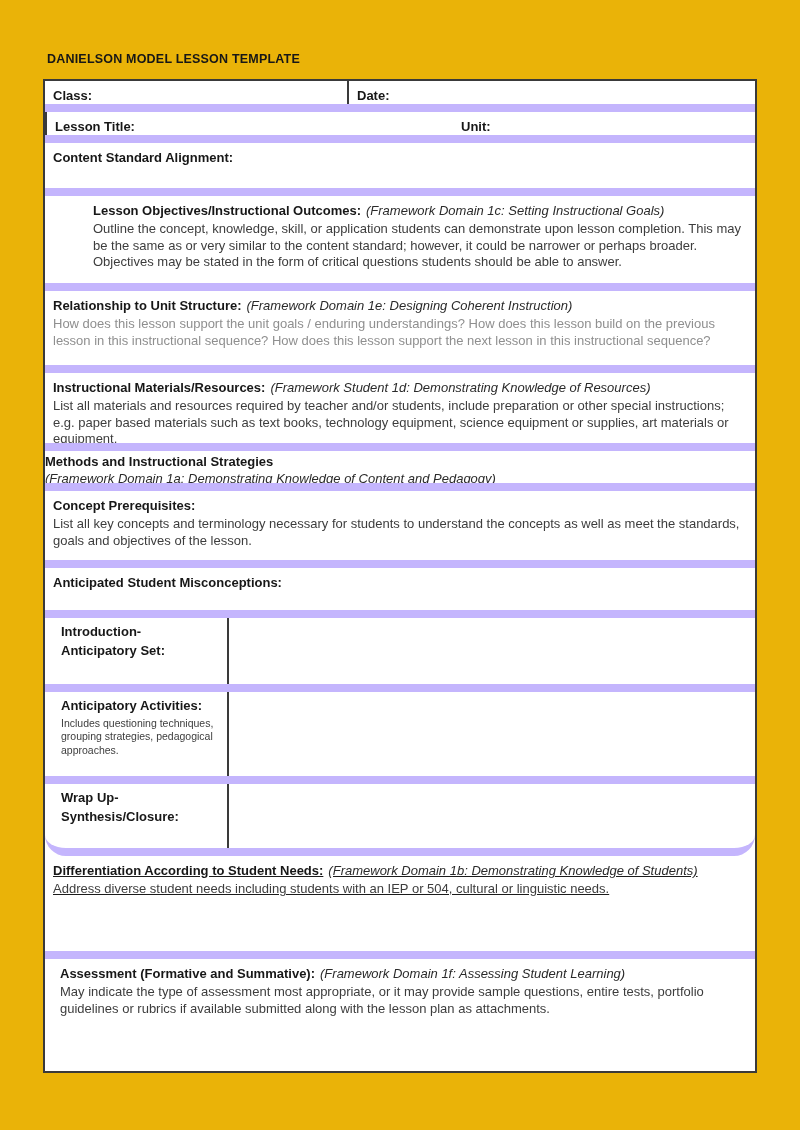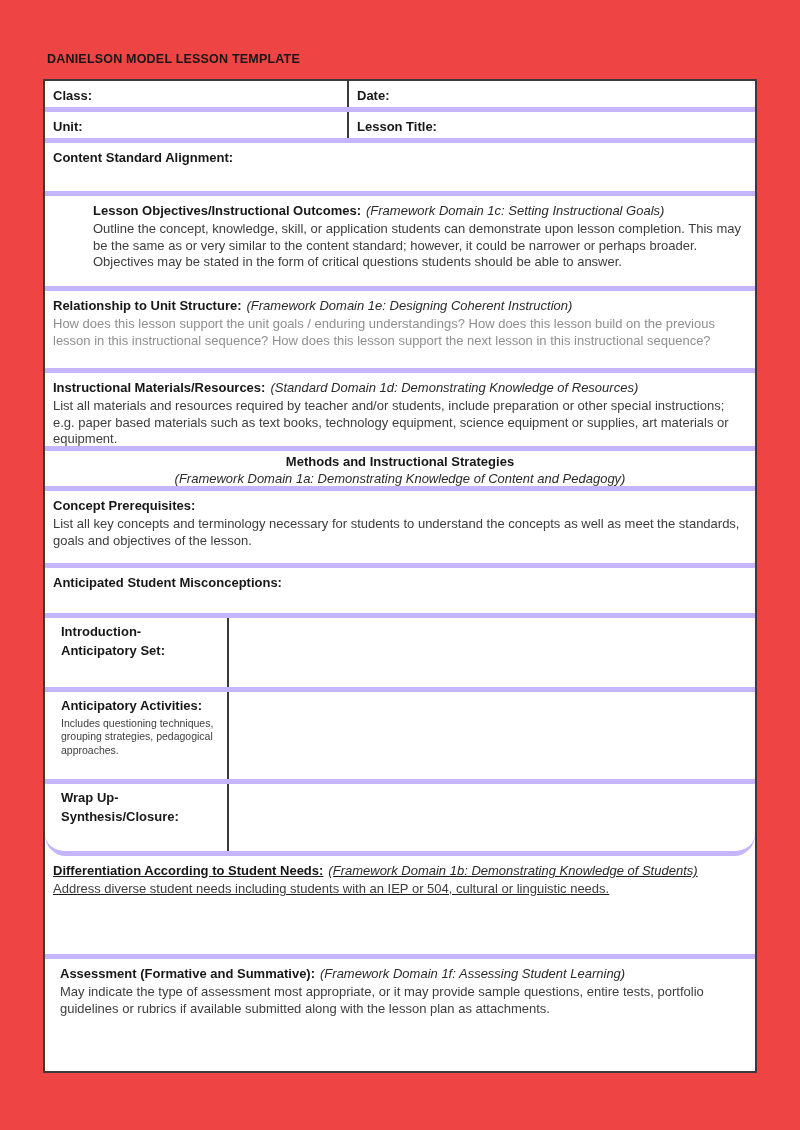--- a/index.html
+++ b/index.html
@@ -6,39 +6,39 @@
   html, body {
     width: 800px; height: 1130px;
     background: #ffffff;
     font-family: "Liberation Sans", sans-serif;
     color: #1b1b1b;
     overflow: hidden;
   }
   .page {
     position: relative;
     width: 800px; height: 1130px;
-    background: #ef4444;
+    background: #eab308;
     padding: 52px 43px 0 43px;
   }
   .doc-title {
     font-size: 12.5px;
     font-weight: 700;
     letter-spacing: 0.2px;
     color: #171717;
     margin-left: 4px;
     margin-bottom: 13px;
   }
   .form-table {
     width: 714px;
     border: 2px solid #3a3a3a;
     background: #ffffff;
   }
   .row {
     position: relative;
-    border-bottom: 5px solid #c4b5fd;
+    border-bottom: 8px solid #c4b5fd;
     overflow: hidden;
   }
   .row:last-child { border-bottom: none; padding-left: 15px; }
   .split { display: flex; }
   .split > .cell2 { border-left: 2px solid #3a3a3a; flex: 1; }
   .cell, .cell1, .cell2 { padding: 5px 8px 4px 8px; }
   .cell1 { flex: 0 0 302px; }
   .cellL { flex: 0 0 182px; padding: 5px 8px 4px 16px; }
   .splitL { display: flex; }
   .splitL > .cellR { border-left: 2px solid #3a3a3a; flex: 1; }
@@ -63,21 +63,21 @@
   }
   .desc.muted { color: #8f8f8f; }
 
   
   .r-class   { height: 31px; }
   .r-unit    { height: 31px; }
   .r-content { height: 53px; }
   .r-objectives { height: 95px; padding-left: 48px; }
   .r-relationship { height: 82px; }
   .r-materials { height: 78px; }
-  .r-methods { height: 40px; text-align: center; padding-top: 2px; }
+  .r-methods { height: 40px; padding-top: 2px; }
   .r-methods .hdr { display: block; line-height: 17px; }
   .r-methods .fw { display: block; line-height: 17px; margin-left: 0; }
   .r-misconceptions { height: 50px; padding: 5px 8px; }
   .r-prereq  { height: 77px; padding: 5px 8px; }
   .r-intro   { height: 74px; }
   .r-activities { height: 92px; }
   .r-wrapup  { height: 72px; border-radius: 21px; }
   .r-diff    { height: 103px; padding: 5px 8px; text-decoration: underline; }
   .r-assess  { height: 112px; padding: 5px 8px; }
 
@@ -96,25 +96,25 @@
     <div class="row r-class split">
       <div class="cell cell1">
         <span class="hdr">Class:</span>
       </div>
       <div class="cell cell2">
         <span class="hdr">Date:</span>
       </div>
     </div>
 
     <div class="row r-unit split">
+      <div class="cell cell2">
+        <span class="hdr">Lesson Title:</span>
+      </div>
       <div class="cell cell1">
         <span class="hdr">Unit:</span>
-      </div>
-      <div class="cell cell2">
-        <span class="hdr">Lesson Title:</span>
       </div>
     </div>
 
     <div class="row r-content cell">
       <span class="hdr">Content Standard Alignment:</span>
     </div>
 
     <div class="row r-objectives cell">
       <div>
         <span class="hdr">Lesson Objectives/Instructional Outcomes:</span><span class="fw">(Framework Domain 1c: Setting Instructional Goals)</span>
@@ -124,21 +124,21 @@
 
     <div class="row r-relationship cell">
       <div>
         <span class="hdr">Relationship to Unit Structure:</span><span class="fw">(Framework Domain 1e: Designing Coherent Instruction)</span>
       </div>
       <div class="desc muted">How does this lesson support the unit goals / enduring understandings? How does this lesson build on the previous lesson in this instructional sequence? How does this lesson support the next lesson in this instructional sequence?</div>
     </div>
 
     <div class="row r-materials cell">
       <div>
-        <span class="hdr">Instructional Materials/Resources:</span><span class="fw">(Standard Domain 1d: Demonstrating Knowledge of Resources)</span>
+        <span class="hdr">Instructional Materials/Resources:</span><span class="fw">(Framework Student 1d: Demonstrating Knowledge of Resources)</span>
       </div>
       <div class="desc">List all materials and resources required by teacher and/or students, include preparation or other special instructions; e.g. paper based materials such as text books, technology equipment, science equipment or supplies, art materials or equipment.</div>
     </div>
 
     <div class="row r-methods">
       <span class="hdr">Methods and Instructional Strategies</span>
       <span class="fw">(Framework Domain 1a: Demonstrating Knowledge of Content and Pedagogy)</span>
     </div>
 
     <div class="row r-prereq">

